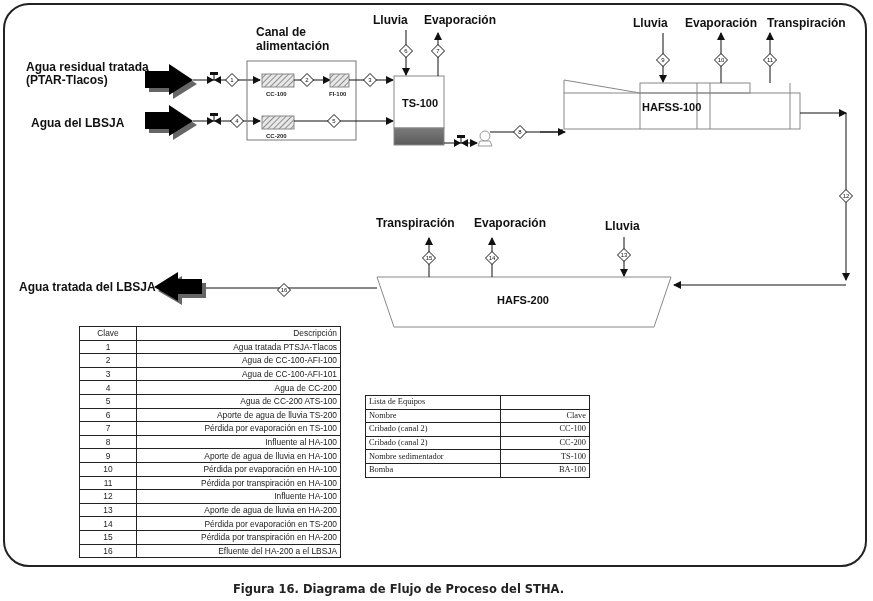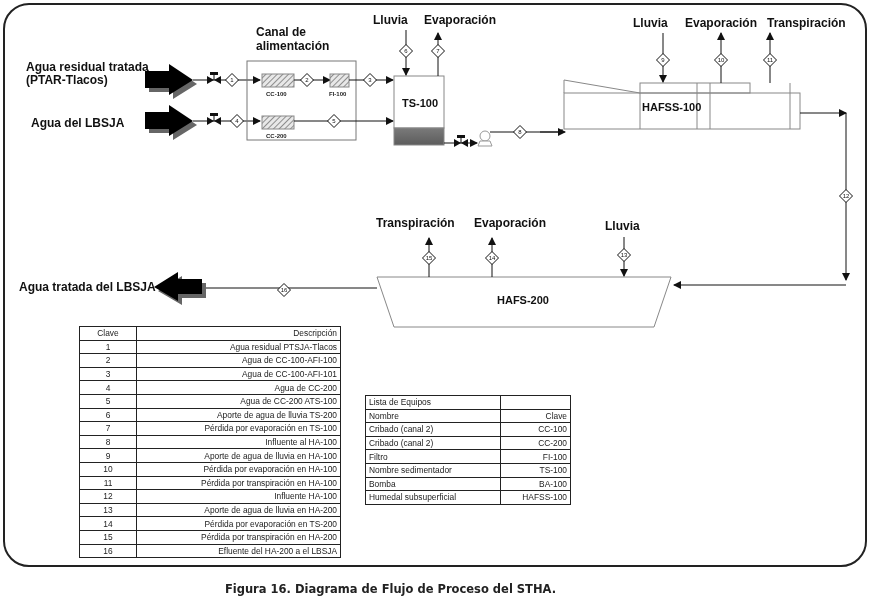--- a/index.html
+++ b/index.html
@@ -7,24 +7,24 @@
   #frame { position: absolute; left: 3px; top: 3px; width: 864px; height: 564px; border: 2px solid #222; border-radius: 26px; box-sizing: border-box; }
   svg#diagram { position: absolute; left: 0; top: 0; }
   .lbl { font-family: "Liberation Sans", sans-serif; font-weight: bold; fill: #111; }
   .tag { font-family: "Liberation Sans", sans-serif; font-size: 6px; fill: #111; }
   .eq { font-family: "Liberation Sans", sans-serif; font-size: 6px; font-weight: bold; fill: #222; }
   table { position: absolute; border-collapse: collapse; font-family: "Liberation Sans", sans-serif; font-size: 8.4px; color: #222; }
   table td { border: 1px solid #222; padding: 0 3px; height: 12.6px; line-height: 12px; white-space: nowrap; }
   #streams-table { left: 79px; top: 326px; width: 262px; }
   #streams-table td.c1 { width: 50px; text-align: center; }
   #streams-table td.c2 { text-align: right; }
-  #equipment-table { left: 365px; top: 395px; width: 206px; }
+  #equipment-table { left: 365px; top: 395px; width: 225px; font-family: Liberation Serif, serif; }
   #equipment-table td.c1 { text-align: left; width: 128px; }
   #equipment-table td.c2 { text-align: right; }
-  #caption { position: absolute; left: 0; width: 781px; top: 582px; text-align: center; font-family: "DejaVu Sans", sans-serif; font-weight: bold; font-size: 11.5px; color: #222; }
+  #caption { position: absolute; left: 8px; width: 781px; top: 582px; text-align: center; font-family: "DejaVu Sans", sans-serif; font-weight: bold; font-size: 11.5px; color: #222; }
 </style>
 </head>
 <body>
 
 <div id="frame"></div>
 
 <svg id="diagram" width="873" height="601" viewBox="0 0 873 601">
   <defs>
     <marker id="ah" markerWidth="8" markerHeight="8" refX="7" refY="4" orient="auto" markerUnits="userSpaceOnUse">
       <path d="M0,0 L8,4 L0,8 z" fill="#111"></path>
@@ -212,21 +212,21 @@
 </svg>
 
 <table id="streams-table">
   <tbody id="streams-body">
     <tr>
       <td class="c1">Clave</td>
       <td class="c2">Descripción</td>
     </tr>
   <tr>
         <td class="c1">1</td>
-        <td class="c2">Agua residual PTSJA-Tlacos</td>
+        <td class="c2">Agua tratada PTSJA-Tlacos</td>
       </tr>
       <tr>
         <td class="c1">2</td>
         <td class="c2">Agua de CC-100-AFI-100</td>
       </tr>
       <tr>
         <td class="c1">3</td>
         <td class="c2">Agua de CC-100-AFI-101</td>
       </tr>
       <tr>
@@ -296,31 +296,23 @@
     </tr>
   <tr>
         <td class="c1">Cribado (canal 2)</td>
         <td class="c2">CC-100</td>
       </tr>
       <tr>
         <td class="c1">Cribado (canal 2)</td>
         <td class="c2">CC-200</td>
       </tr>
       <tr>
-        <td class="c1">Filtro</td>
-        <td class="c2">FI-100</td>
-      </tr>
-      <tr>
         <td class="c1">Nombre sedimentador</td>
         <td class="c2">TS-100</td>
       </tr>
       <tr>
         <td class="c1">Bomba</td>
         <td class="c2">BA-100</td>
       </tr>
-      <tr>
-        <td class="c1">Humedal subsuperficial</td>
-        <td class="c2">HAFSS-100</td>
-      </tr>
     </tbody>
 </table>
 
 <div id="caption">Figura 16. Diagrama de Flujo de Proceso del STHA.</div>
 
 </body></html>

